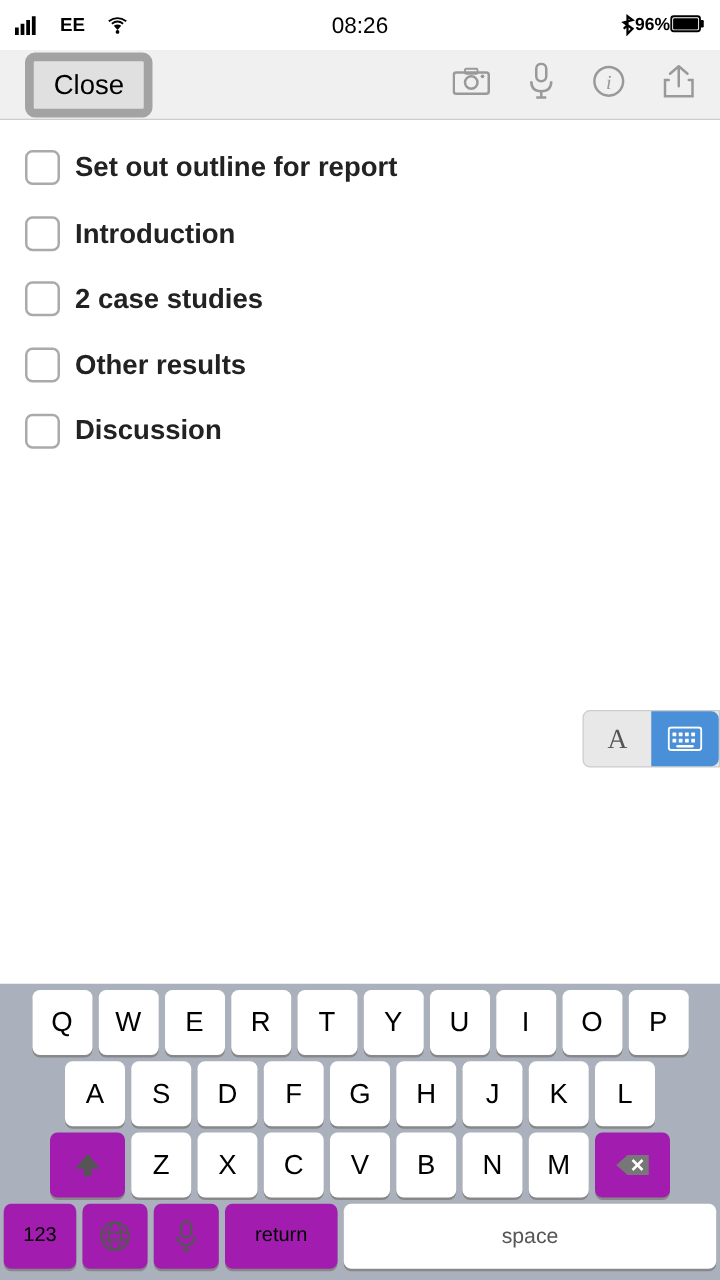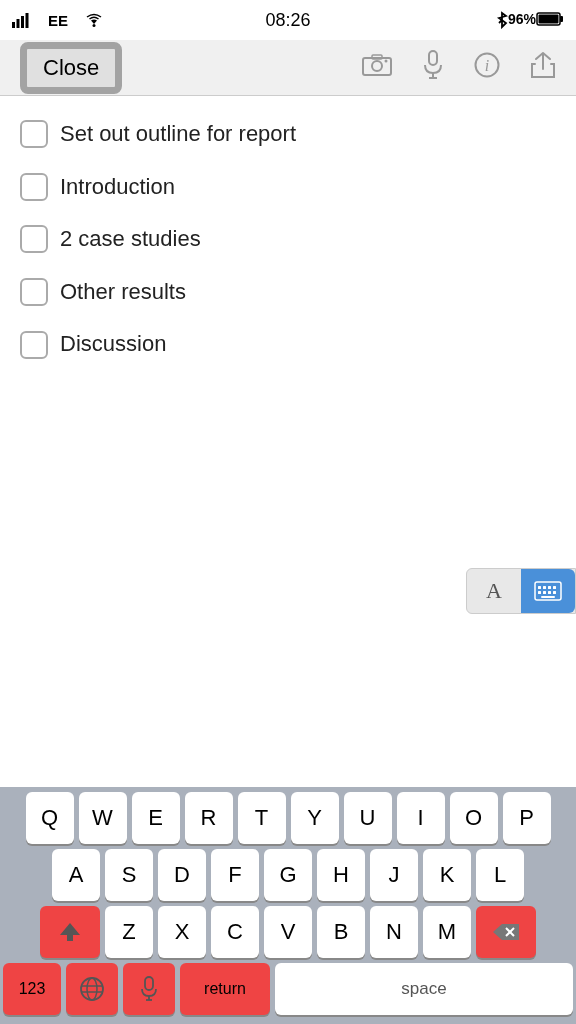--- a/index.html
+++ b/index.html
@@ -84,20 +84,21 @@
       background: #fff;
       flex: 1;
     }
 
     
     .checklist-item {
       display: flex;
       align-items: center;
       margin-bottom: 8px;
       padding: 8px 0;
+      font-weight: bold;
     }
     .checkbox {
       width: 28px;
       height: 28px;
       border: 2px solid #aaa;
       border-radius: 6px;
       background: #fff;
       margin-right: 12px;
       flex-shrink: 0;
     }
@@ -172,21 +173,21 @@
       cursor: pointer;
       user-select: none;
       height: 52px;
     }
 
     .key-letter {
       width: 48px;
     }
 
     .key-special {
-      background: #ef4444;
+      background: #a21caf;
       color: #000;
       font-size: 16px;
     }
 
     .key-shift {
       width: 60px;
     }
 
     .key-backspace {
       width: 60px;

